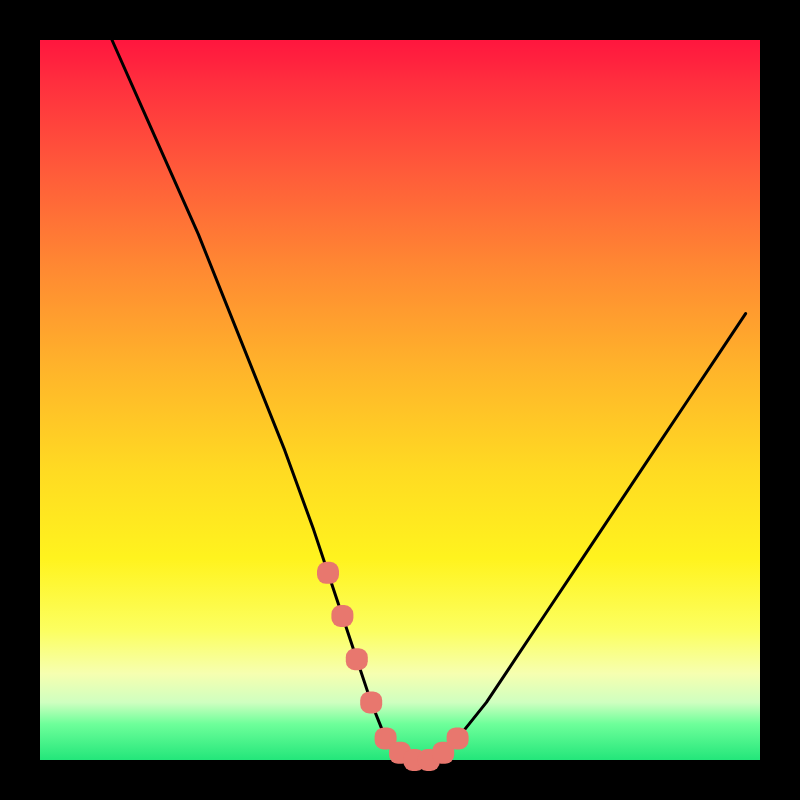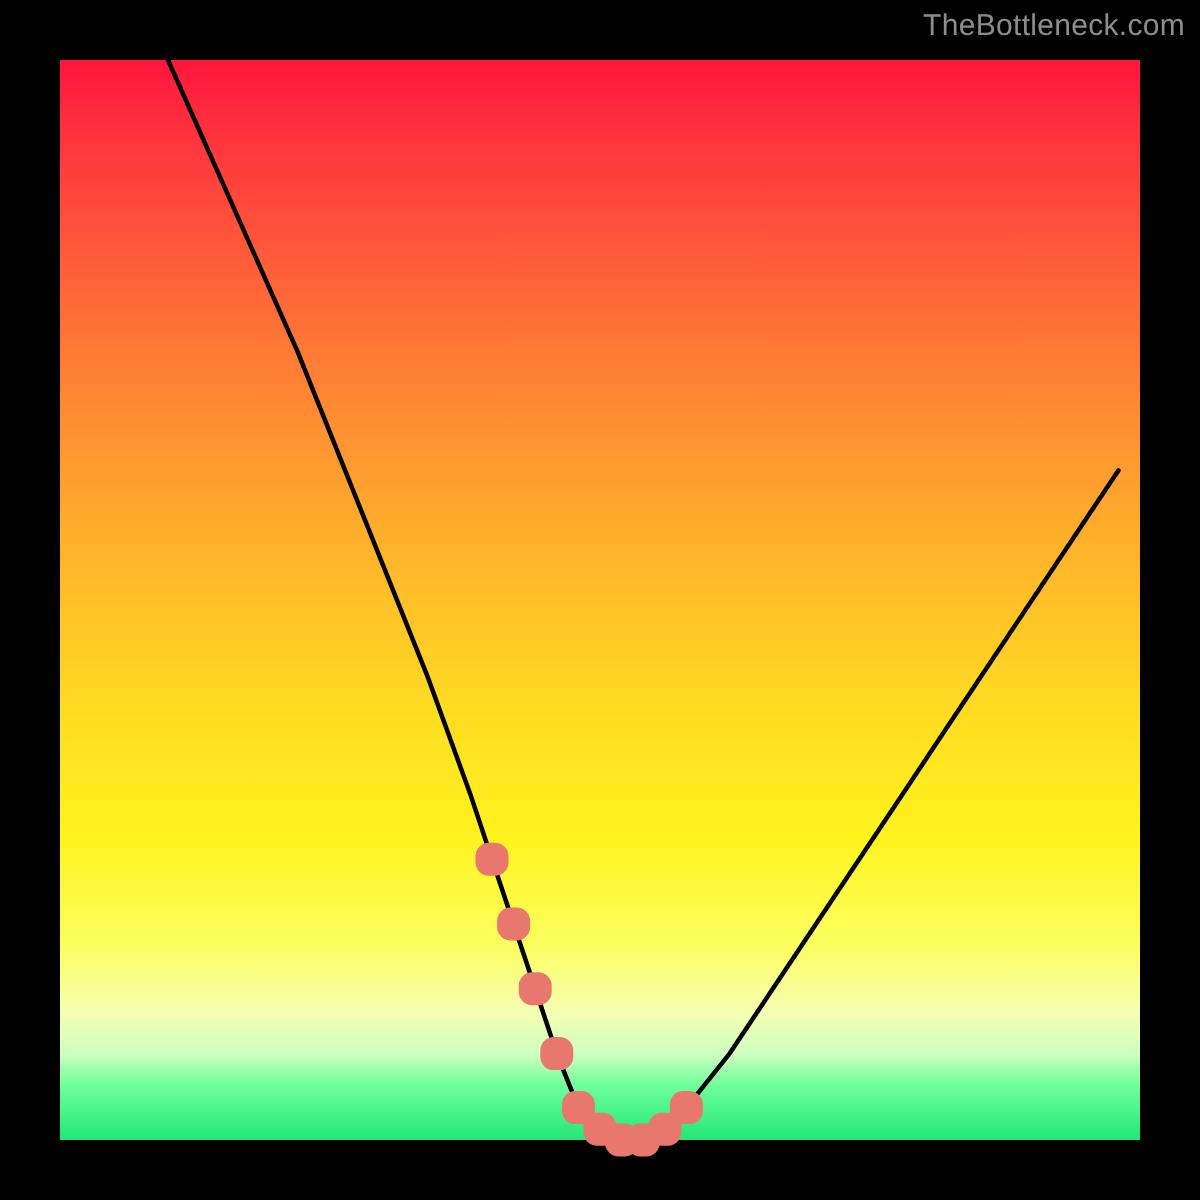--- a/index.html
+++ b/index.html
@@ -76,14 +76,13 @@
           <rect x="320.2" y="651.4" width="22" height="22" rx="9" ry="9" fill="#e8776e"></rect>
           <rect x="334.6" y="687.4" width="22" height="22" rx="9" ry="9" fill="#e8776e"></rect>
           <rect x="349.0" y="701.8" width="22" height="22" rx="9" ry="9" fill="#e8776e"></rect>
           <rect x="363.4" y="709.0" width="22" height="22" rx="9" ry="9" fill="#e8776e"></rect>
           <rect x="377.8" y="709.0" width="22" height="22" rx="9" ry="9" fill="#e8776e"></rect>
           <rect x="392.2" y="701.8" width="22" height="22" rx="9" ry="9" fill="#e8776e"></rect>
           <rect x="406.6" y="687.4" width="22" height="22" rx="9" ry="9" fill="#e8776e"></rect>
         </g>
     </svg>
   </div>
-  <div class="watermark">TheBottleneck.com</div>
 </div>
 
 </body></html>

